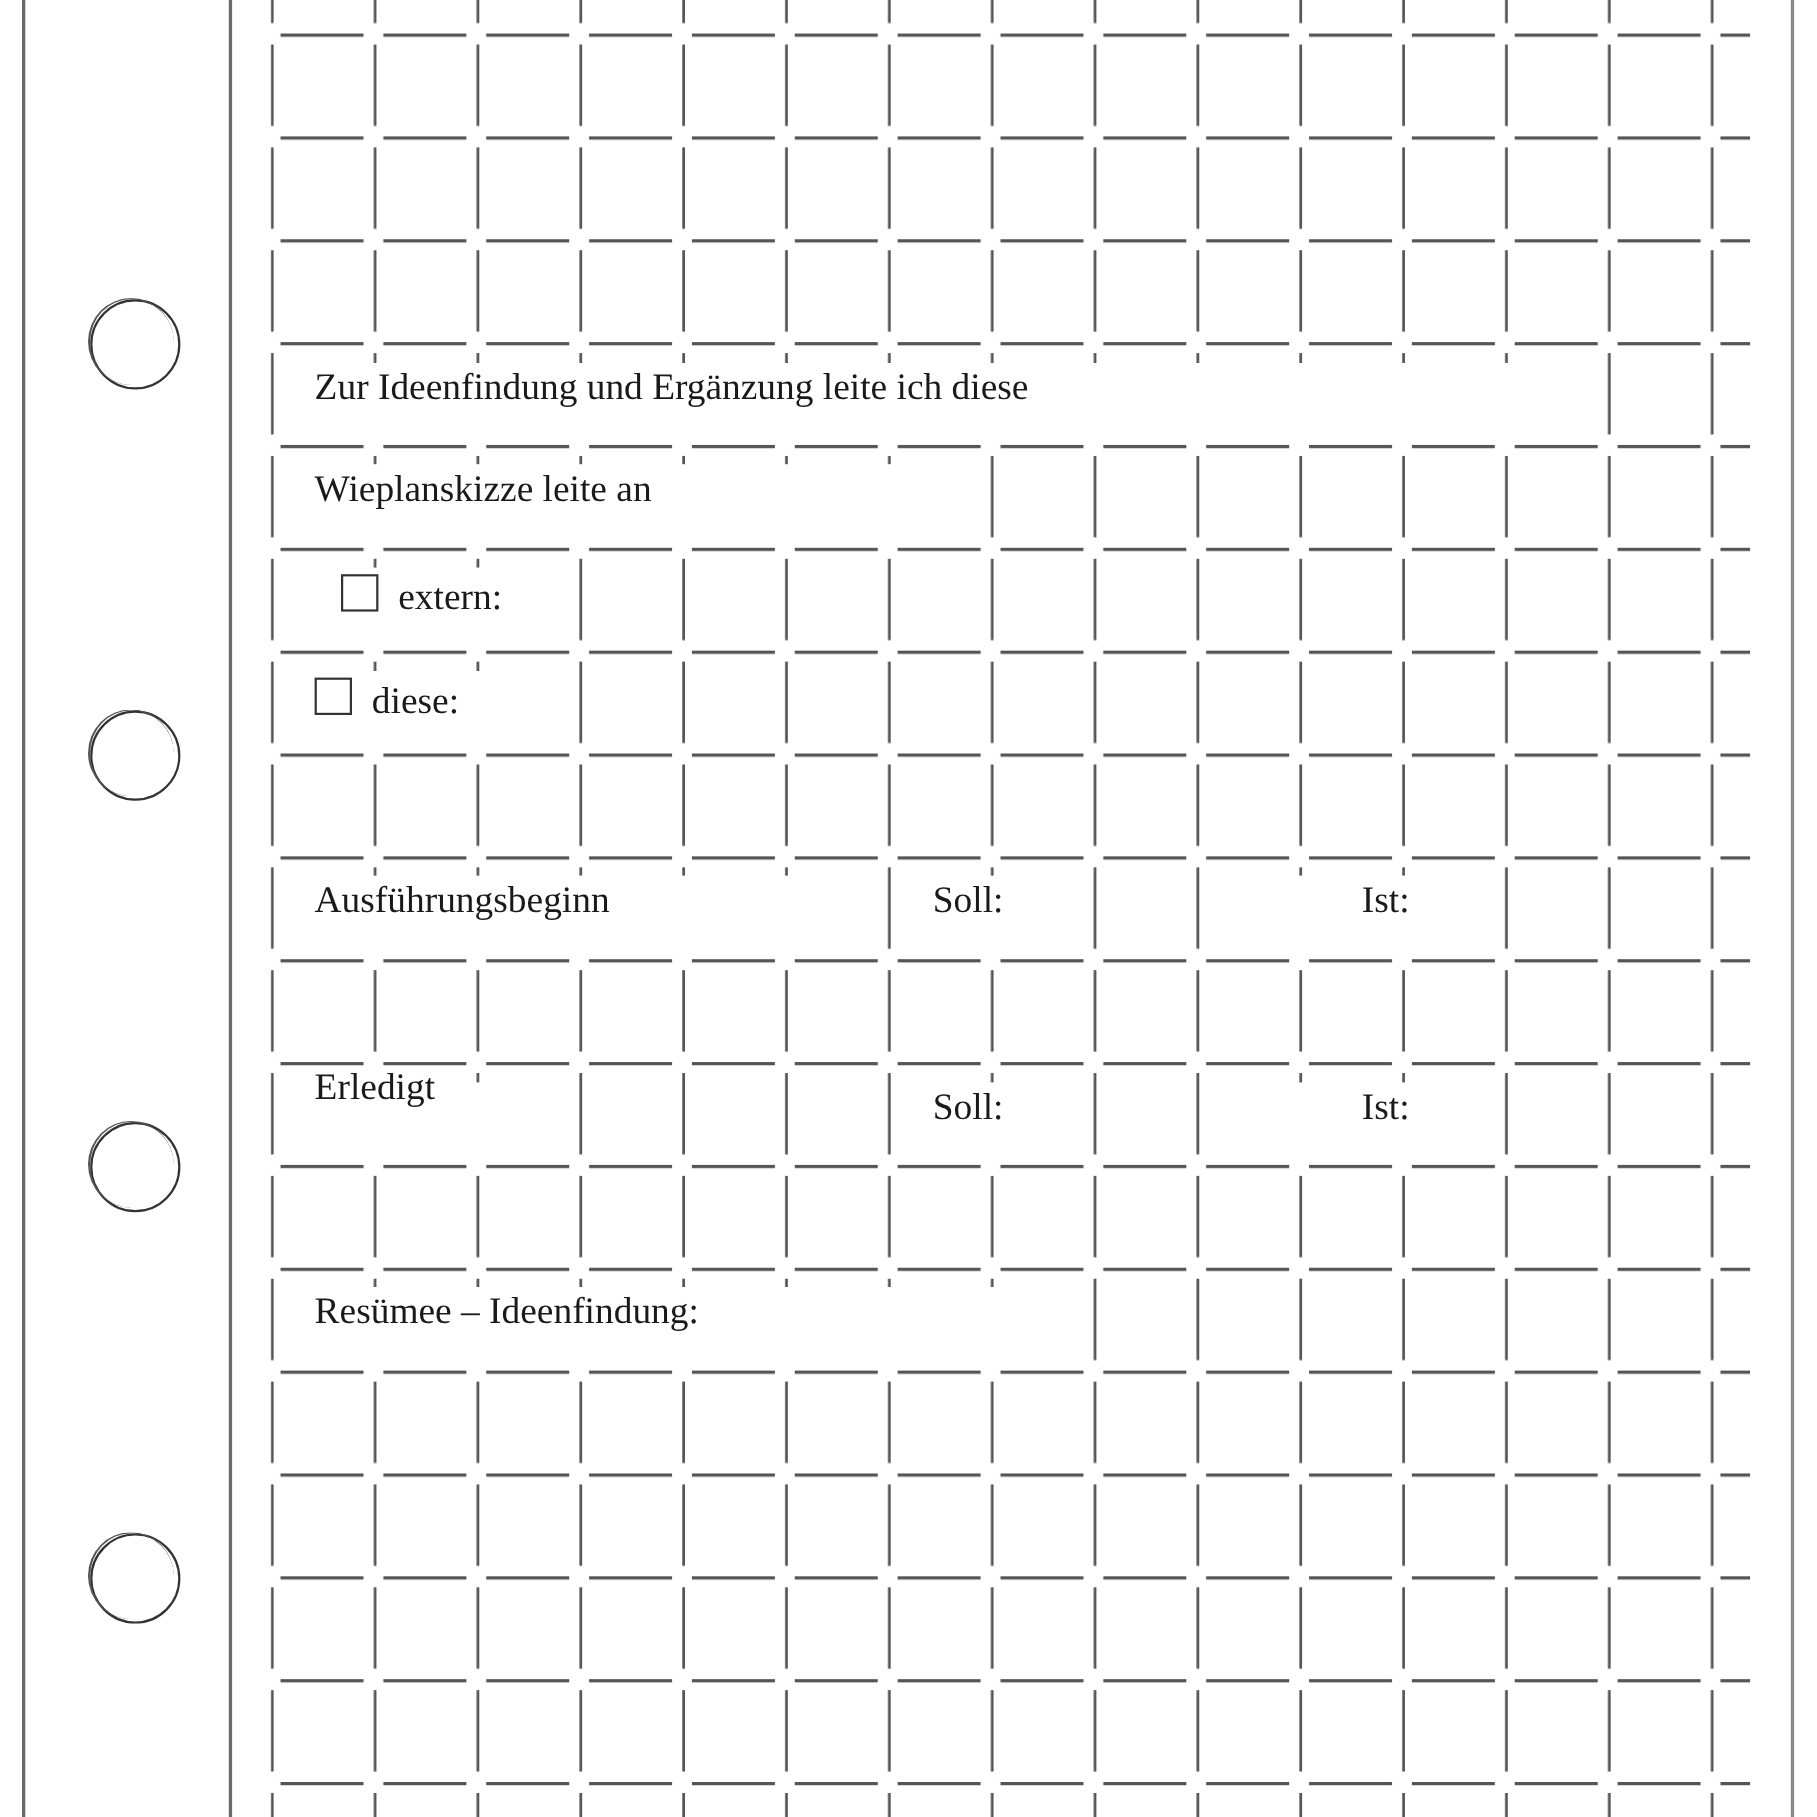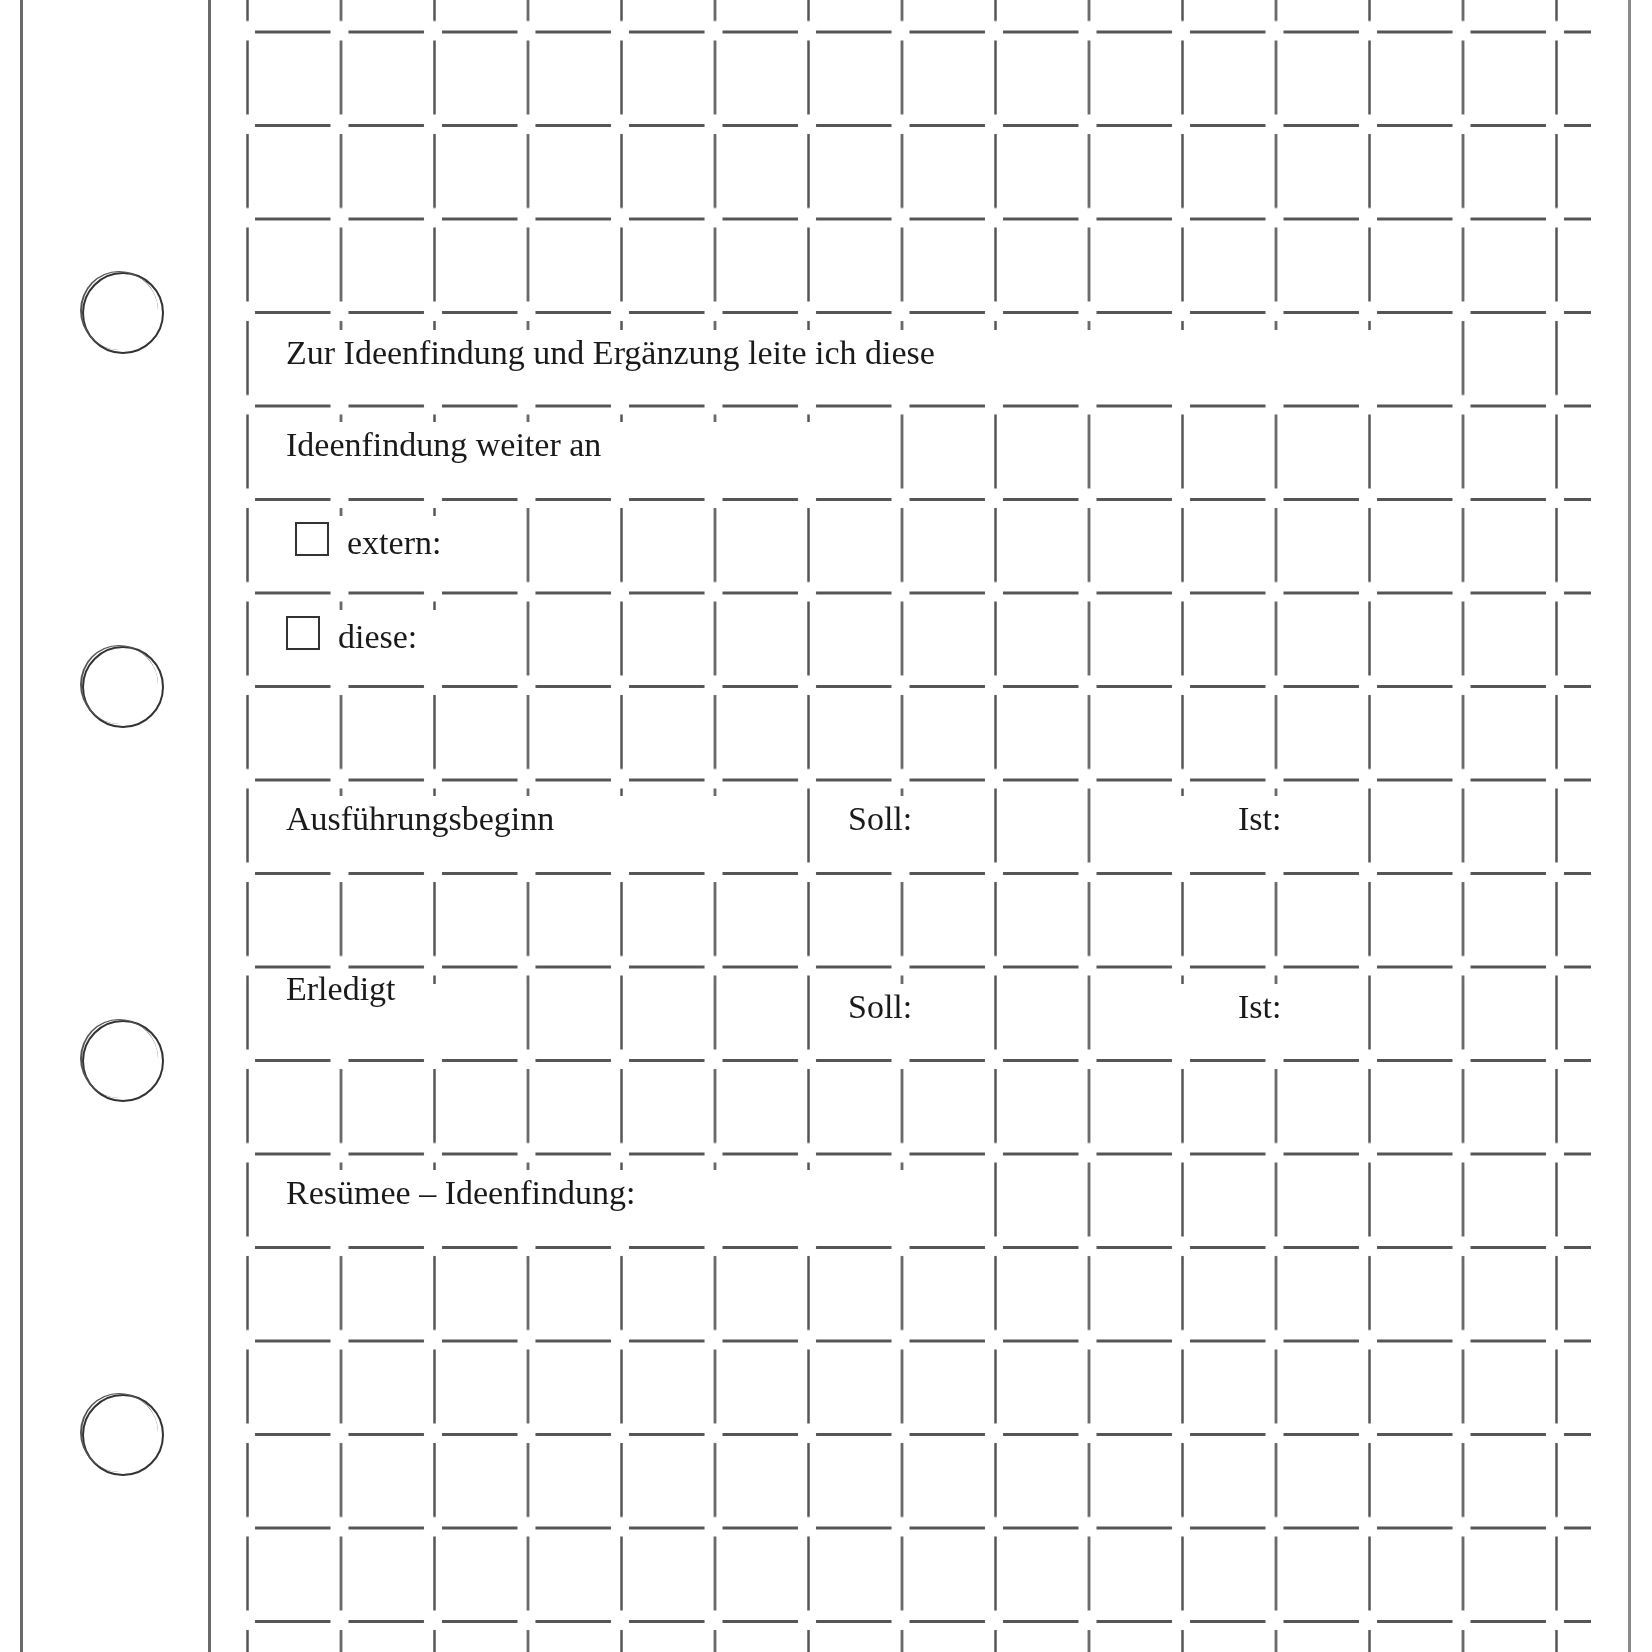--- a/index.html
+++ b/index.html
@@ -42,23 +42,23 @@
 <div class="mask" style="left:256px; top:610px; width:262px; height:68px;"></div>
 <div class="mask" style="left:256px; top:796px; width:548px; height:68px;"></div>
 <div class="mask" style="left:818px; top:796px; width:170px; height:68px;"></div>
 <div class="mask" style="left:1180px; top:796px; width:150px; height:68px;"></div>
 <div class="mask" style="left:256px; top:984px; width:262px; height:68px;"></div>
 <div class="mask" style="left:818px; top:984px; width:170px; height:68px;"></div>
 <div class="mask" style="left:1180px; top:984px; width:150px; height:68px;"></div>
 <div class="mask" style="left:256px; top:1170px; width:730px; height:68px;"></div>
 
 <div class="label" style="left:286px; top:336px;">Zur Ideenfindung und Ergänzung leite ich diese</div>
-<div class="label" style="left:286px; top:428px;">Ideenfindung weiter an</div>
+<div class="label" style="left:286px; top:428px;">Wieplanskizze leite an</div>
 
-<div class="label" style="left:281px; top:522px;padding-left:14px;">
+<div class="label" style="left:296px; top:522px;padding-left:14px;">
   <span class="checkbox"></span><span>extern:</span>
 </div>
 <div class="label" style="left:286px; top:616px;">
   <span class="checkbox"></span><span>diese:</span>
 </div>
 
 <div class="label" style="left:286px; top:802px;text-align:right;">Ausführungsbeginn</div>
 <div class="label" style="left:848px; top:802px;">Soll:</div>
 <div class="label" style="left:1238px; top:802px;">Ist:</div>
 

